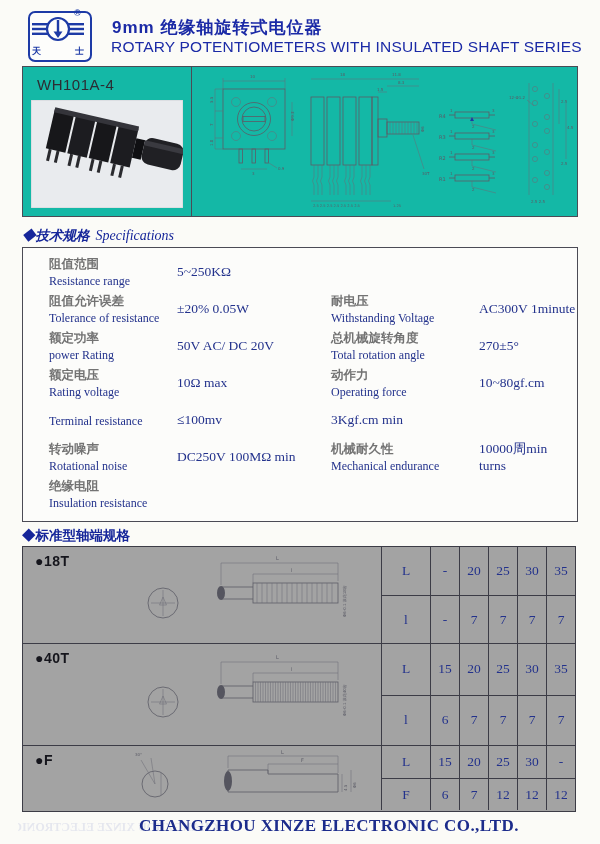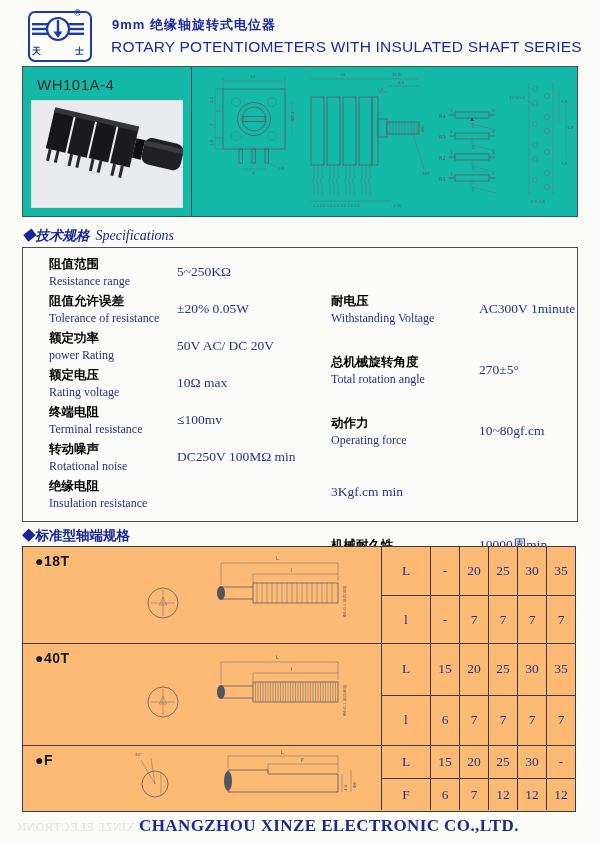--- a/index.html
+++ b/index.html
@@ -2,46 +2,46 @@
 <html><head>
 <meta charset="utf-8">
 <style>
   html,body{margin:0;padding:0;}
   .page{position:relative;width:600px;height:844px;background:#fbfbf7;overflow:hidden;
         font-family:"Liberation Sans",sans-serif;color:#233189;}
   
   .logo{position:absolute;left:28px;top:11px;width:60px;height:47px;border:2px solid #1d3aa6;
         border-radius:7px;background:#fdfdfb;}
   .logo-reg{position:absolute;left:74px;top:8px;font-size:9px;color:#1d3aa6;font-weight:bold;}
-  .title-cn{position:absolute;left:112px;top:16px;font-size:13px;font-weight:bold;color:#1b2aa6;letter-spacing:1px;}
+  .title-cn{position:absolute;left:112px;top:16px;font-size:17px;font-weight:bold;color:#1b2aa6;letter-spacing:1px;}
   .title-en{position:absolute;left:111px;top:38px;font-size:15.5px;color:#1b2aa6;letter-spacing:.2px;}
   
   .pbox{position:absolute;left:22px;top:66px;width:554px;height:149px;border:1px solid #4b4b55;background:#14b8a6;}
   .pbox .model{position:absolute;left:14px;top:9px;font-size:15px;color:#2c2c33;letter-spacing:.5px;}
   .pdiv{position:absolute;left:168px;top:0;width:1px;height:100%;background:#4b4b55;}
   .photo{position:absolute;left:8px;top:33px;}
   .drawings{position:absolute;left:170px;top:2px;}
   
   .sec-title{position:absolute;left:22px;font-size:13.5px;font-weight:bold;color:#16269a;}
   .sec-title .en{font-family:"Liberation Serif",serif;font-weight:normal;font-size:14px;margin-left:6px;}
   
   .sbox{position:absolute;left:22px;top:247px;width:554px;height:273px;border:1px solid #4b4b55;background:#fcfcfa;}
   .spec-col{position:absolute;display:flex;flex-direction:column;}
   .spec-col.left{left:26px;top:6px;width:272px;}
-  .spec-col.right{left:308px;top:43px;width:246px;gap:24px;}
+  .spec-col.right{left:308px;top:43px;width:246px;}
   .spec-row{display:flex;align-items:center;height:37px;}
   .spec-label{display:flex;flex-direction:column;justify-content:center;}
   .spec-col.left .spec-label{width:128px;}
   .spec-col.right .spec-label{width:148px;}
-  .lbl-cn{font-size:12.5px;font-weight:bold;color:#000000;}
+  .lbl-cn{font-size:12.5px;font-weight:bold;color:#737373;}
   .lbl-en{font-size:12px;font-family:"Liberation Serif",serif;color:#23328c;margin-top:1px;}
   .spec-value{font-size:13.5px;font-family:"Liberation Serif",serif;color:#23328c;flex:1;line-height:1.25;}
   
   .shaft{position:absolute;left:22px;top:546px;width:554px;height:266px;border:1px solid #3c3c46;
-         background:#fdba74;display:flex;flex-direction:column;box-sizing:border-box;}
+         background:#a3a3a3;display:flex;flex-direction:column;box-sizing:border-box;}
   .band{display:flex;border-bottom:1px solid #3c3c46;box-sizing:border-box;}
   .band:last-child{border-bottom:none;}
   .band-draw{width:358px;position:relative;}
   .band-name{position:absolute;left:12px;top:6px;font-size:14px;font-weight:bold;color:#15151c;letter-spacing:.5px;}
   .band-table{flex:1;display:grid;grid-template-columns:48px repeat(5,1fr);grid-auto-rows:1fr;
               border-left:1px solid #3c3c46;}
   .mcell{display:flex;align-items:center;justify-content:center;font-family:"Liberation Serif",serif;
          font-size:13.5px;color:#23328c;border-left:1px solid #3c3c46;border-top:1px solid #3c3c46;}
   .mcell.nl{border-left:none;}
   .mcell.nt{border-top:none;}
@@ -295,21 +295,20 @@
       </div>
       <div class="spec-row">
         <div class="spec-label">
             <div class="lbl-cn">额定电压</div>
             <div class="lbl-en">Rating voltage</div>
           </div>
         <div class="spec-value">10Ω  max</div>
       </div>
       <div class="spec-row">
         <div class="spec-label">
-            <div class="lbl-cn">终端电阻</div>
             <div class="lbl-en">Terminal resistance</div>
           </div>
         <div class="spec-value">≤100mv</div>
       </div>
       <div class="spec-row">
         <div class="spec-label">
             <div class="lbl-cn">转动噪声</div>
             <div class="lbl-en">Rotational noise</div>
           </div>
         <div class="spec-value">DC250V 100MΩ  min</div>

